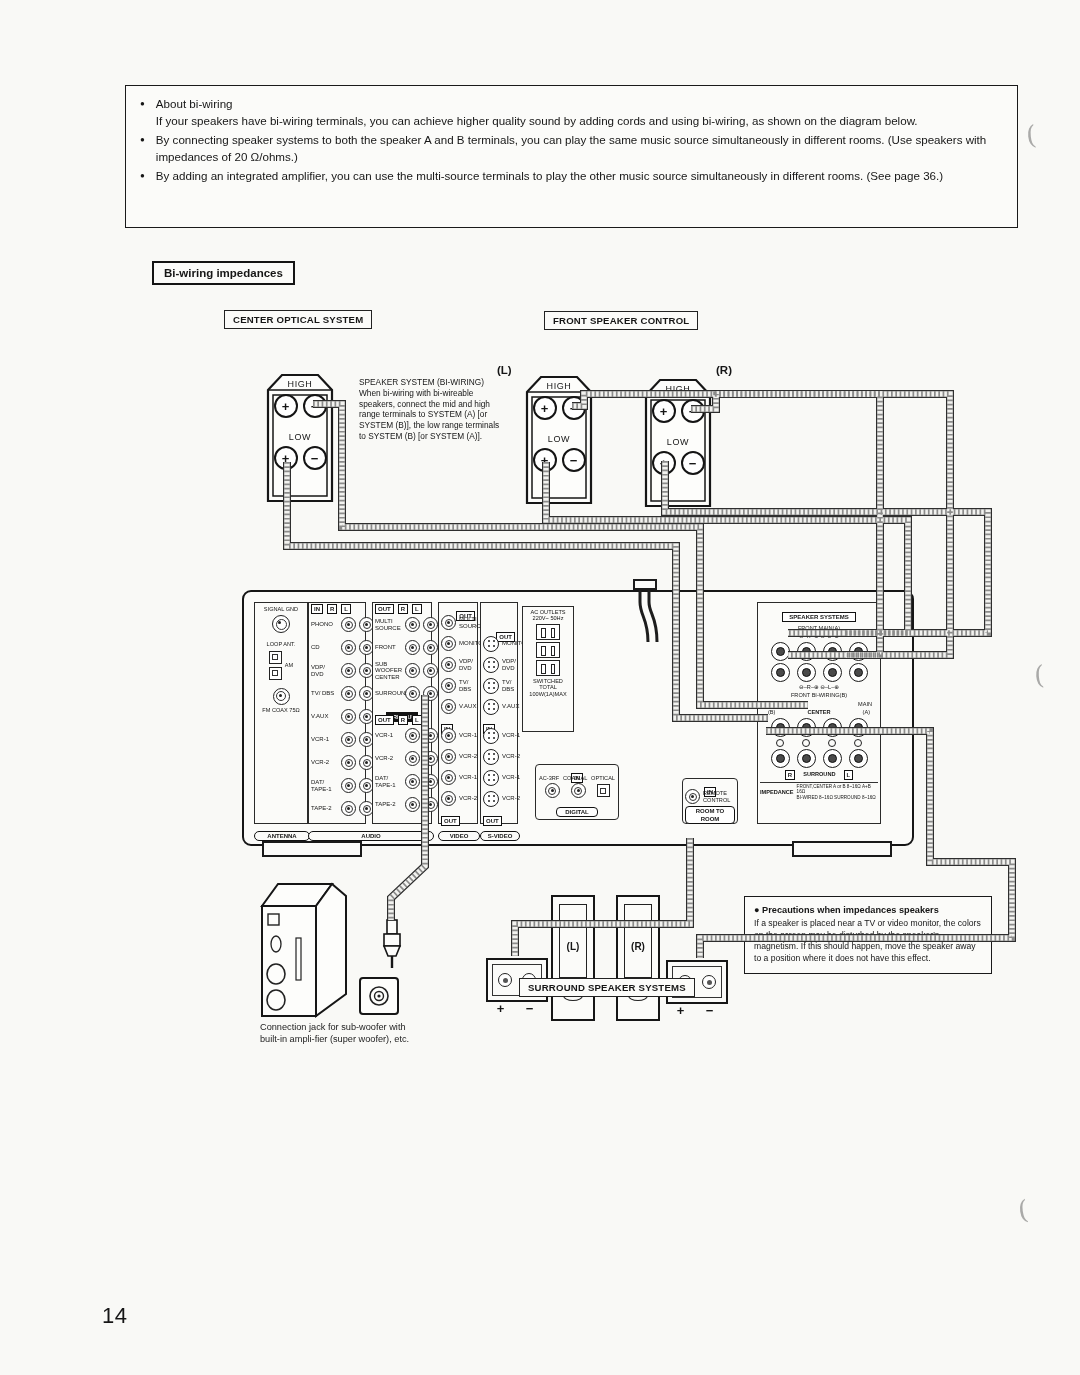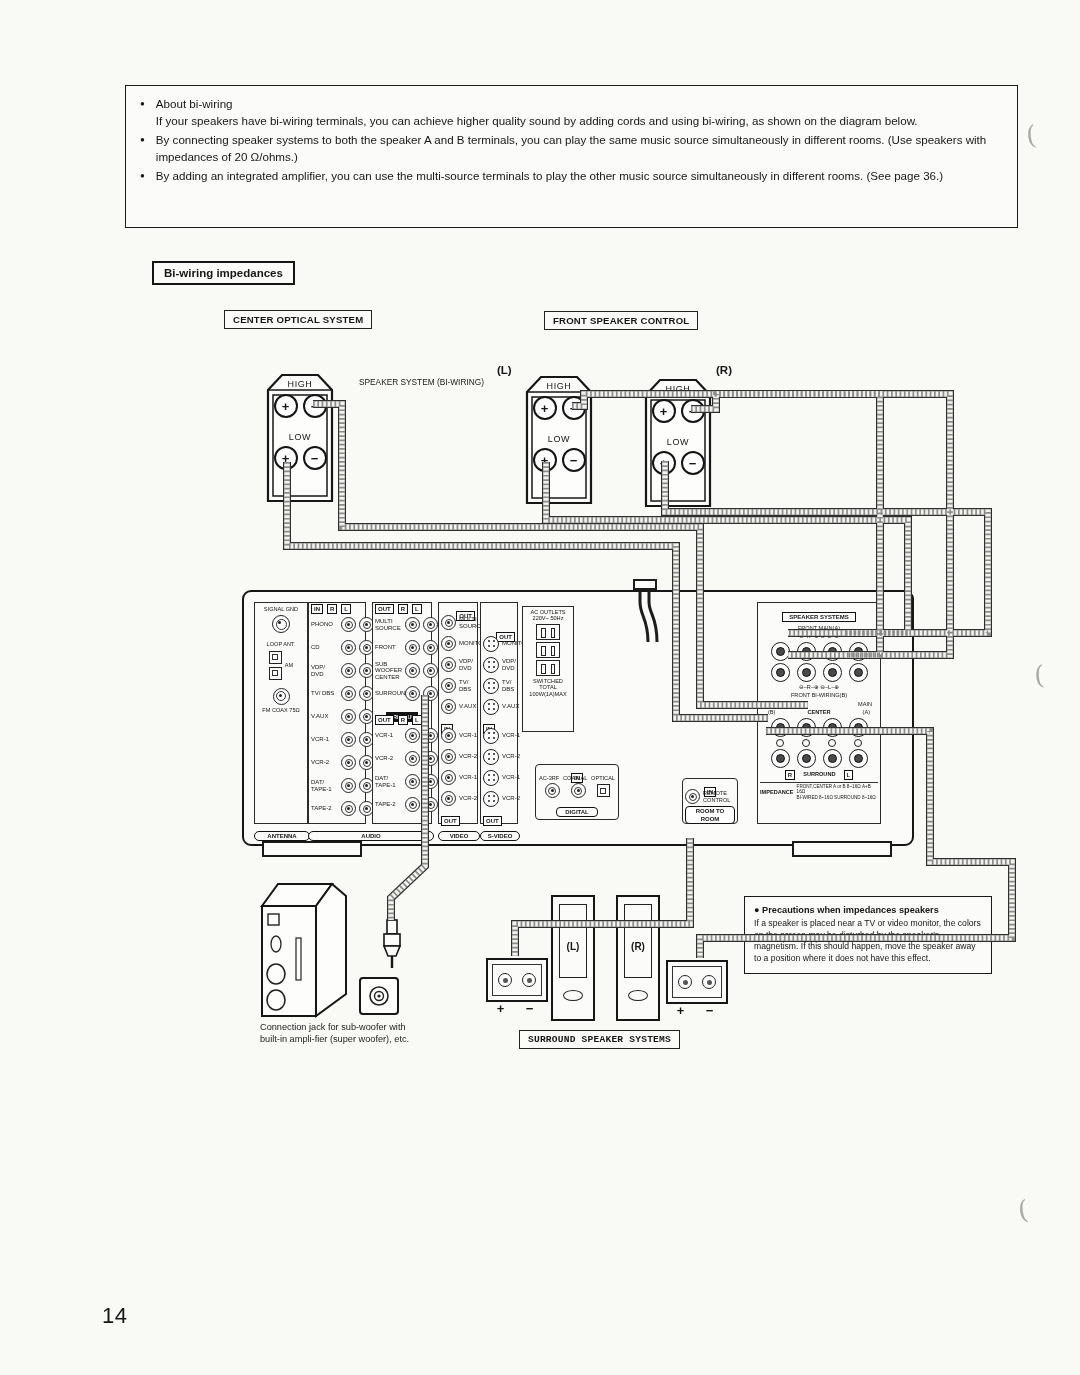--- a/index.html
+++ b/index.html
@@ -108,20 +108,21 @@
     </div>
     <div class="tl" style="top:60px;">LOW</div>
     <div class="trow" style="top:74px;">
       <span class="tc">+</span>
       <span class="tc">−</span>
     </div>
   </div>
 
   <div class="abs bwnote">
     <div>SPEAKER SYSTEM (BI-WIRING)</div>
+    <div>When bi-wiring with bi-wireable speakers, connect the mid and high range terminals to SYSTEM (A) [or SYSTEM (B)], the low range terminals to SYSTEM (B) [or SYSTEM (A)].</div>
   </div>
 
   <div class="abs lrlab" style="left:497px;top:364px;">(L)</div>
   <div class="abs spk" style="left:524px;top:374px;">
     <svg width="70" height="132" viewBox="0 0 70 132">
       <path d="M3,18 L17,3 H53 L67,18 V129 H3 Z" fill="#fdfdfb" stroke="#161616" stroke-width="2.2"></path>
       <line x1="3" y1="18" x2="67" y2="18" stroke="#161616" stroke-width="1.5"></line>
       <rect x="8" y="23" width="54" height="101" fill="none" stroke="#161616" stroke-width="1.5"></rect>
     </svg>
     <div class="tl" style="top:7px;">HIGH</div>
@@ -516,21 +517,21 @@
     <div class="inner">
       <span class="hole"></span>
       <span class="hole"></span>
     </div>
   </div>
   <div class="abs signs" style="left:666px;top:1003px;">
     <span>+</span>
     <span>−</span>
   </div>
 
-  <div class="abs lbox" style="left:519px;top:1030px;font-family:Liberation Mono, monospace;">SURROUND SPEAKER SYSTEMS</div>
+  <div class="abs lbox" style="left:519px;top:978px;">SURROUND SPEAKER SYSTEMS</div>
 
   <div class="abs prec">
     <div class="t"><span>● </span><span>Precautions when impedances speakers</span></div>
     <div>If a speaker is placed near a TV or video monitor, the colors on the screen may be disturbed by the speaker's magnetism. If this should happen, move the speaker away to a position where it does not have this effect.</div>
   </div>
 
   <svg class="lines" width="1080" height="1375" viewBox="0 0 1080 1375">
     <defs>
       <path id="w1" d="M313,404 H342 V527 H700 V705 H808"></path>
       <path id="w2" d="M287,462 V546 H676 V718 H768"></path>

